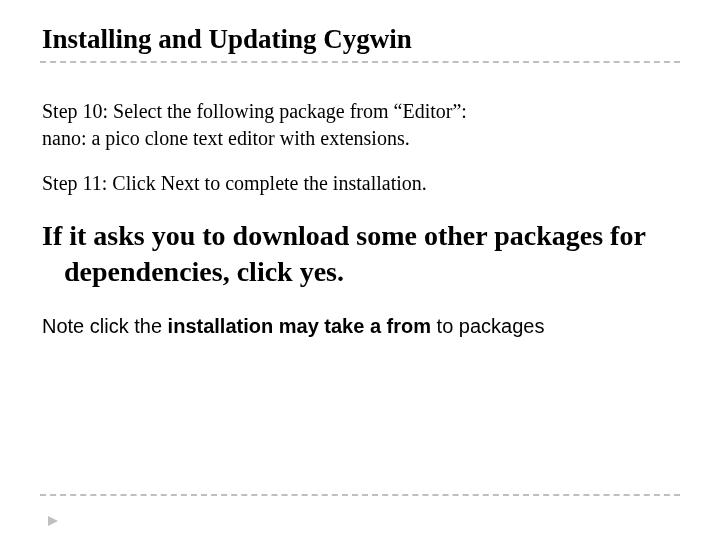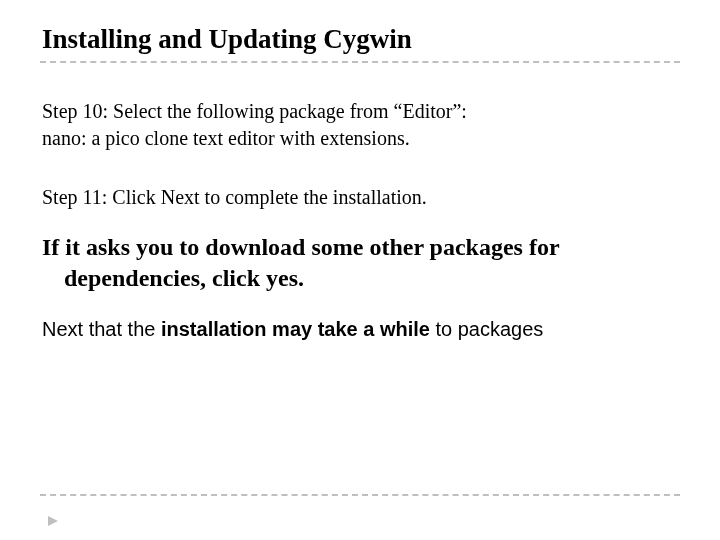--- a/index.html
+++ b/index.html
@@ -33,24 +33,24 @@
   }
   .step-line {
     font-size: 20px;
     line-height: 1.25;
     margin-bottom: 2px;
   }
   .step-line .bold { font-weight: normal; }
   .plain-line {
     font-size: 20px;
     line-height: 1.25;
-    margin-bottom: 34px;
+    margin-bottom: 20px;
   }
   .dep-line {
-    font-size: 24px;
+    font-size: 28px;
     font-weight: bold;
     line-height: 1.3;
     margin-bottom: 22px;
     padding-left: 22px;
     text-indent: -22px;
   }
   .note-line {
     font-family: Arial, Helvetica, sans-serif;
     font-size: 20px;
     line-height: 1.3;
@@ -88,21 +88,21 @@
     </div>
     <div class="plain-line">nano: a pico clone text editor with extensions.</div>
 
     <div class="step-line" style="margin-bottom:22px;">
       <span class="bold">Step 11: Click Next to complete the installation.</span>
     </div>
 
     <div class="dep-line">If it asks you to download some other packages for dependencies, click yes.</div>
 
     <div class="note-line">
-      <span>Next that the </span><span class="bold">installation may take a while</span><span> to packages</span>
+      <span>Note click the </span><span class="bold">installation may take a from</span><span> to packages</span>
     </div>
 
   </div>
 
   <hr class="bottom-divider">
 
   <span class="arrow-icon">
     <svg width="14" height="14" viewBox="0 0 14 14">
       <polygon points="2,2 12,7 2,12" fill="#bfbfbf"></polygon>
     </svg>

